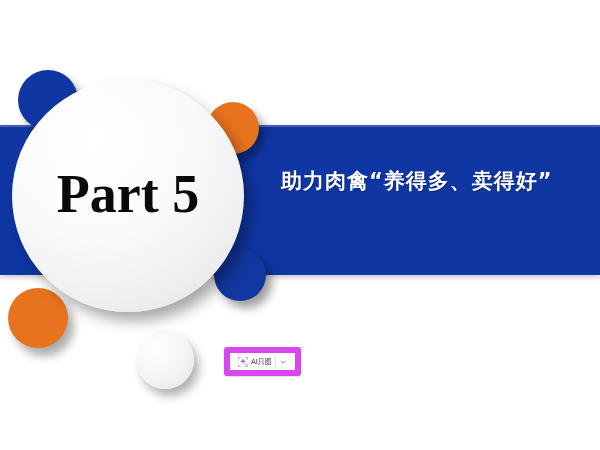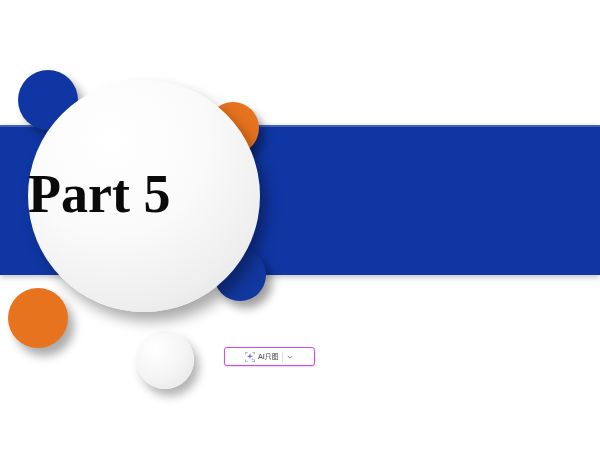--- a/index.html
+++ b/index.html
@@ -104,52 +104,53 @@
     top: 331px;
     width: 58px;
     height: 58px;
     background: radial-gradient(circle at 34% 30%, #ffffff 0%, #f4f4f4 55%, #e2e2e2 100%);
     box-shadow: 5px 7px 10px rgba(0,0,0,0.30);
   }
 
   
   .big-circle {
     position: absolute;
-    left: 28px;
+    left: 12px;
     top: 80px;
     width: 232px;
     height: 232px;
     border-radius: 50%;
     background: radial-gradient(circle at 36% 26%, #ffffff 0%, #fafafa 42%, #eeeeee 74%, #dcdcdc 100%);
     box-shadow: 7px 9px 14px rgba(0,0,0,0.34);
     display: flex;
     align-items: center;
+    justify-content: center;
   }
   .part-label {
     font-family: "Liberation Serif", "DejaVu Serif", serif;
     font-weight: bold;
     font-size: 54px;
     color: #0a0a0a;
     letter-spacing: 0px;
     white-space: nowrap;
     margin-top: -4px;
   }
 
   
   .ai-widget {
     position: absolute;
     left: 224px;
     top: 347px;
     height: 17px;
     display: flex;
     align-items: center;
     gap: 3px;
-    padding: 0 20px;
+    padding: 0 8px;
     background: #ffffff;
-    border: 1px solid #d946ef;
+    border: 6px solid #d946ef;
     border-radius: 3px;
     box-shadow: 0 1px 2px rgba(0,0,0,0.14);
     font-size: 7px;
     color: #333333;
     cursor: pointer;
   }
   .ai-sparkle {
     width: 10px;
     height: 10px;
     display: block;
@@ -178,20 +179,21 @@
 </head>
 <body>
 
 <div id="slide">
 
   <div class="banner">
     <div class="banner-hairline"></div>
   </div>
 
   <div class="title-block">
+    <div class="title-line title-line-2">助力肉禽“养得多、卖得好”</div>
   </div>
 
   <div class="circle c-blue-tl"></div>
   <div class="circle c-orange-top"></div>
   <div class="circle c-blue-right"></div>
   <div class="circle c-orange-bl"></div>
   <div class="circle c-white-small"></div>
 
   <div class="big-circle">
     <span class="part-label">Part 5</span>

